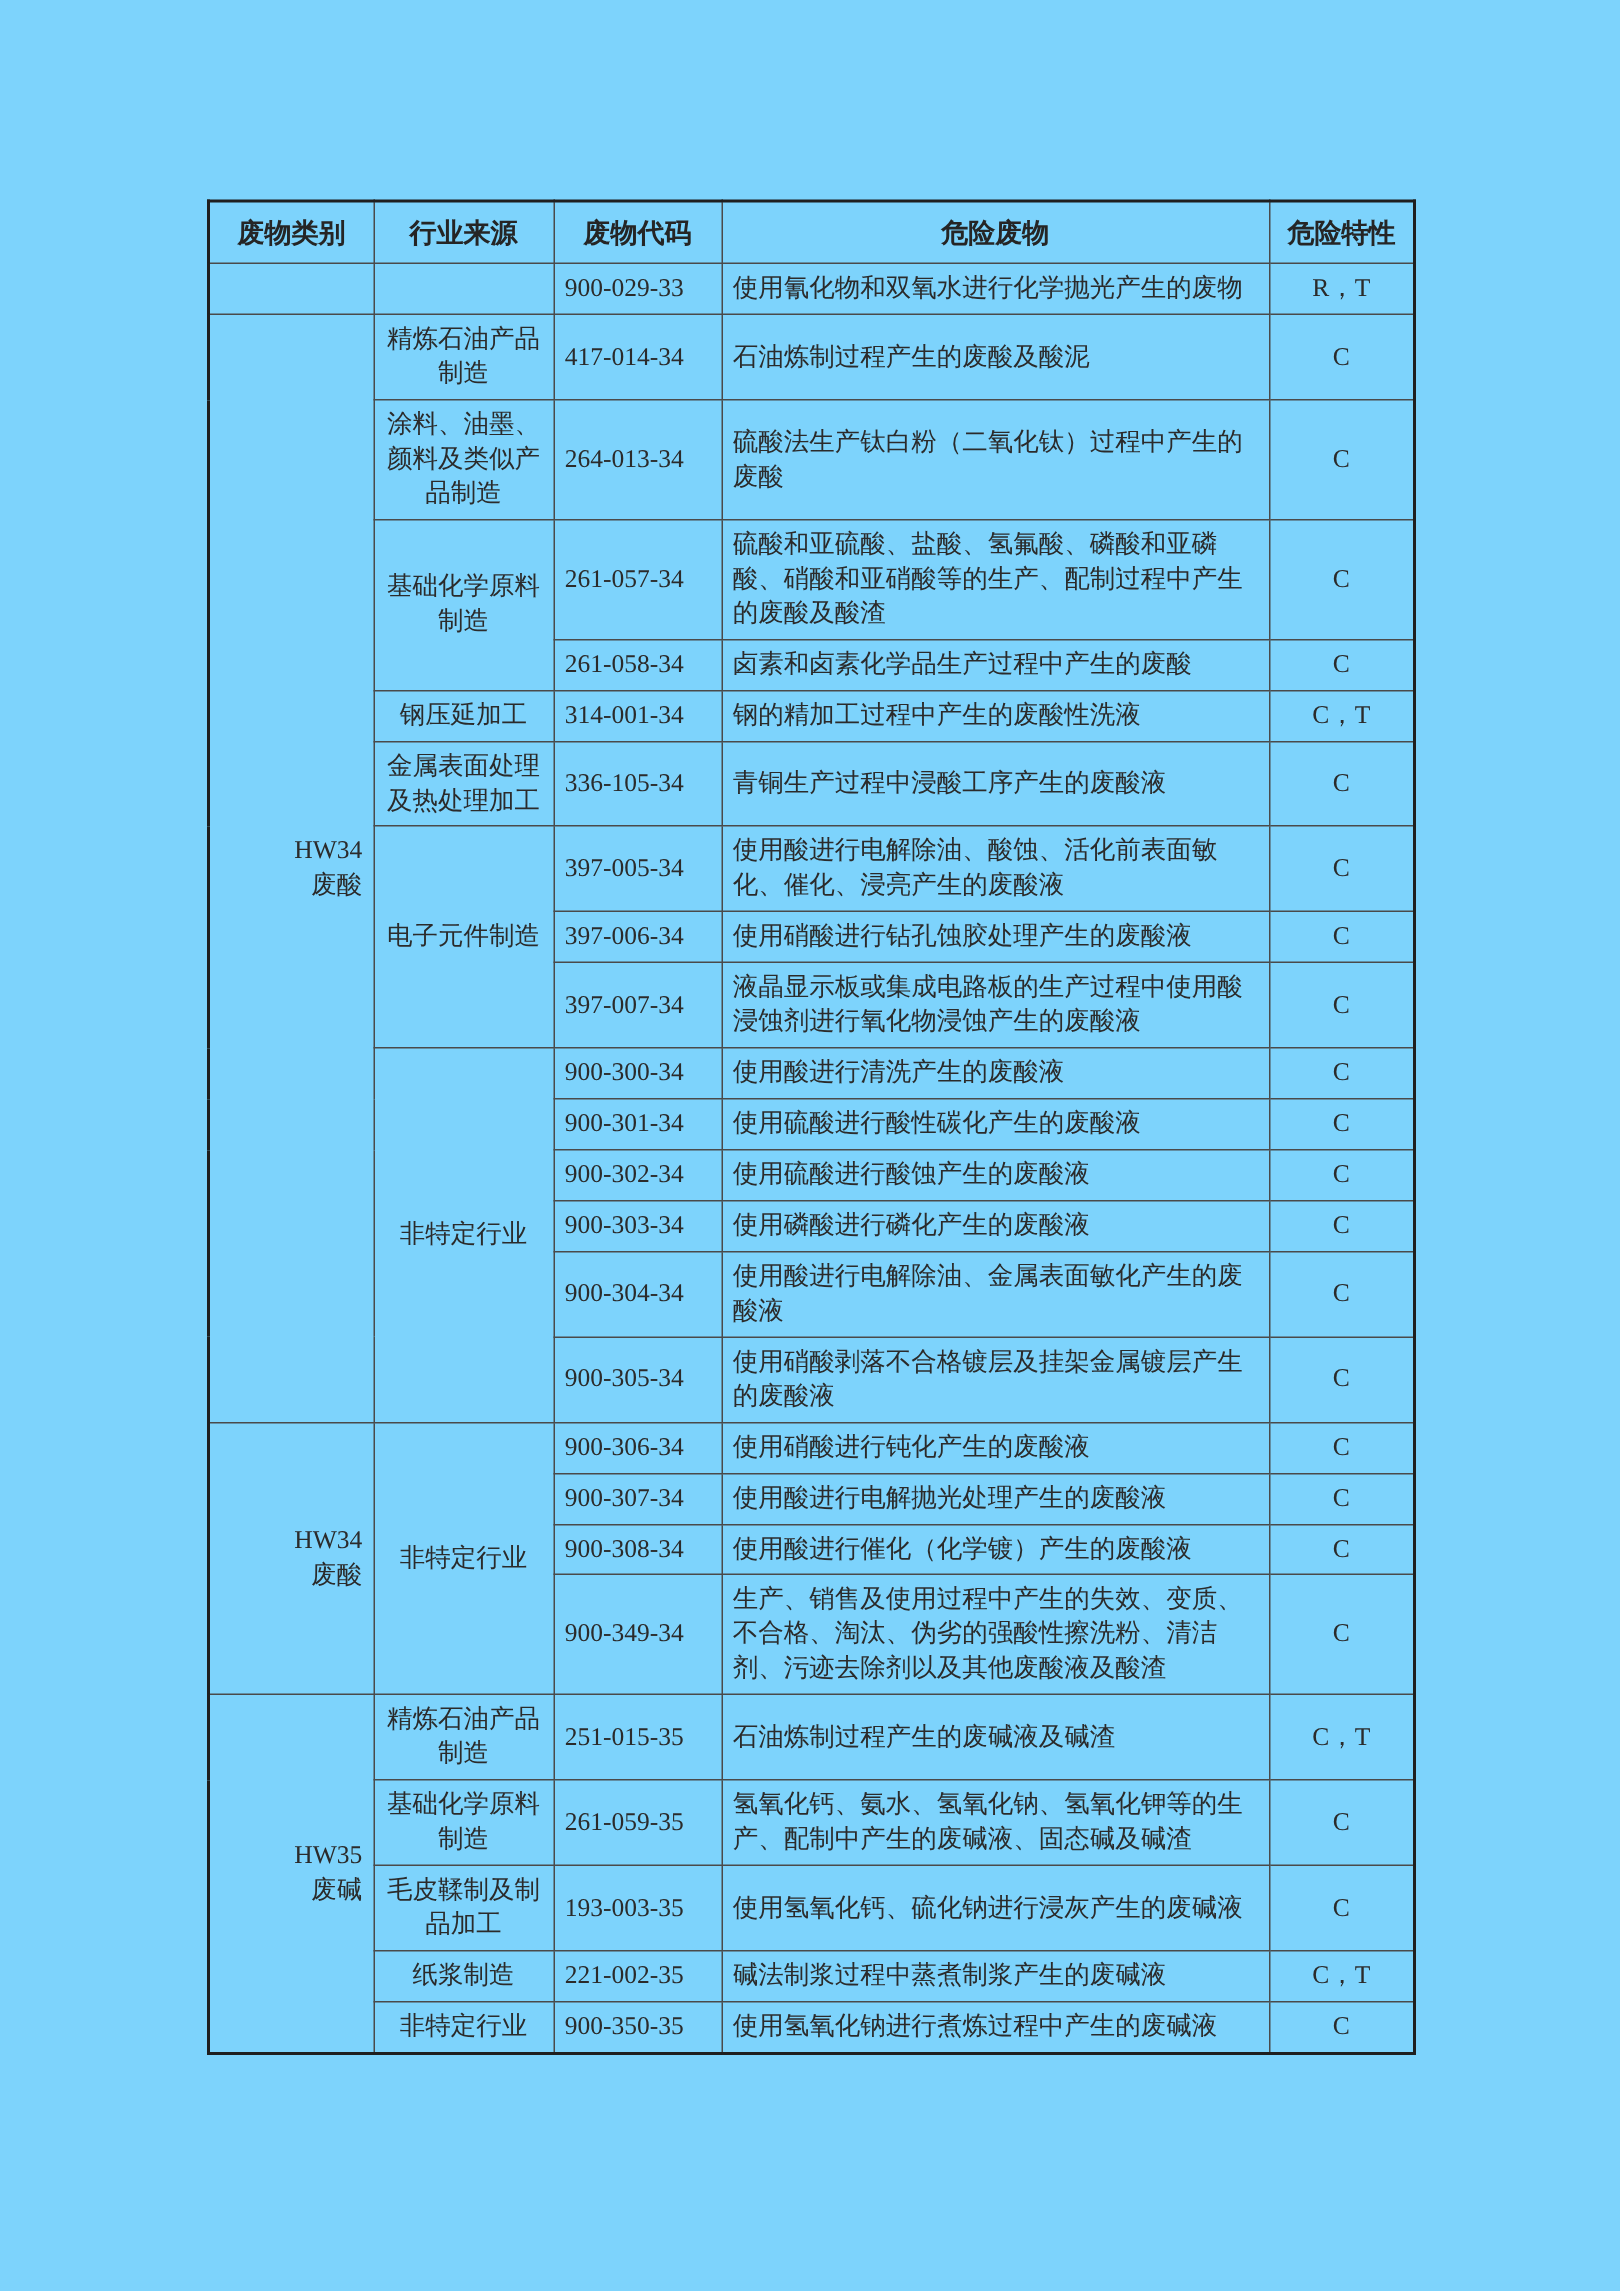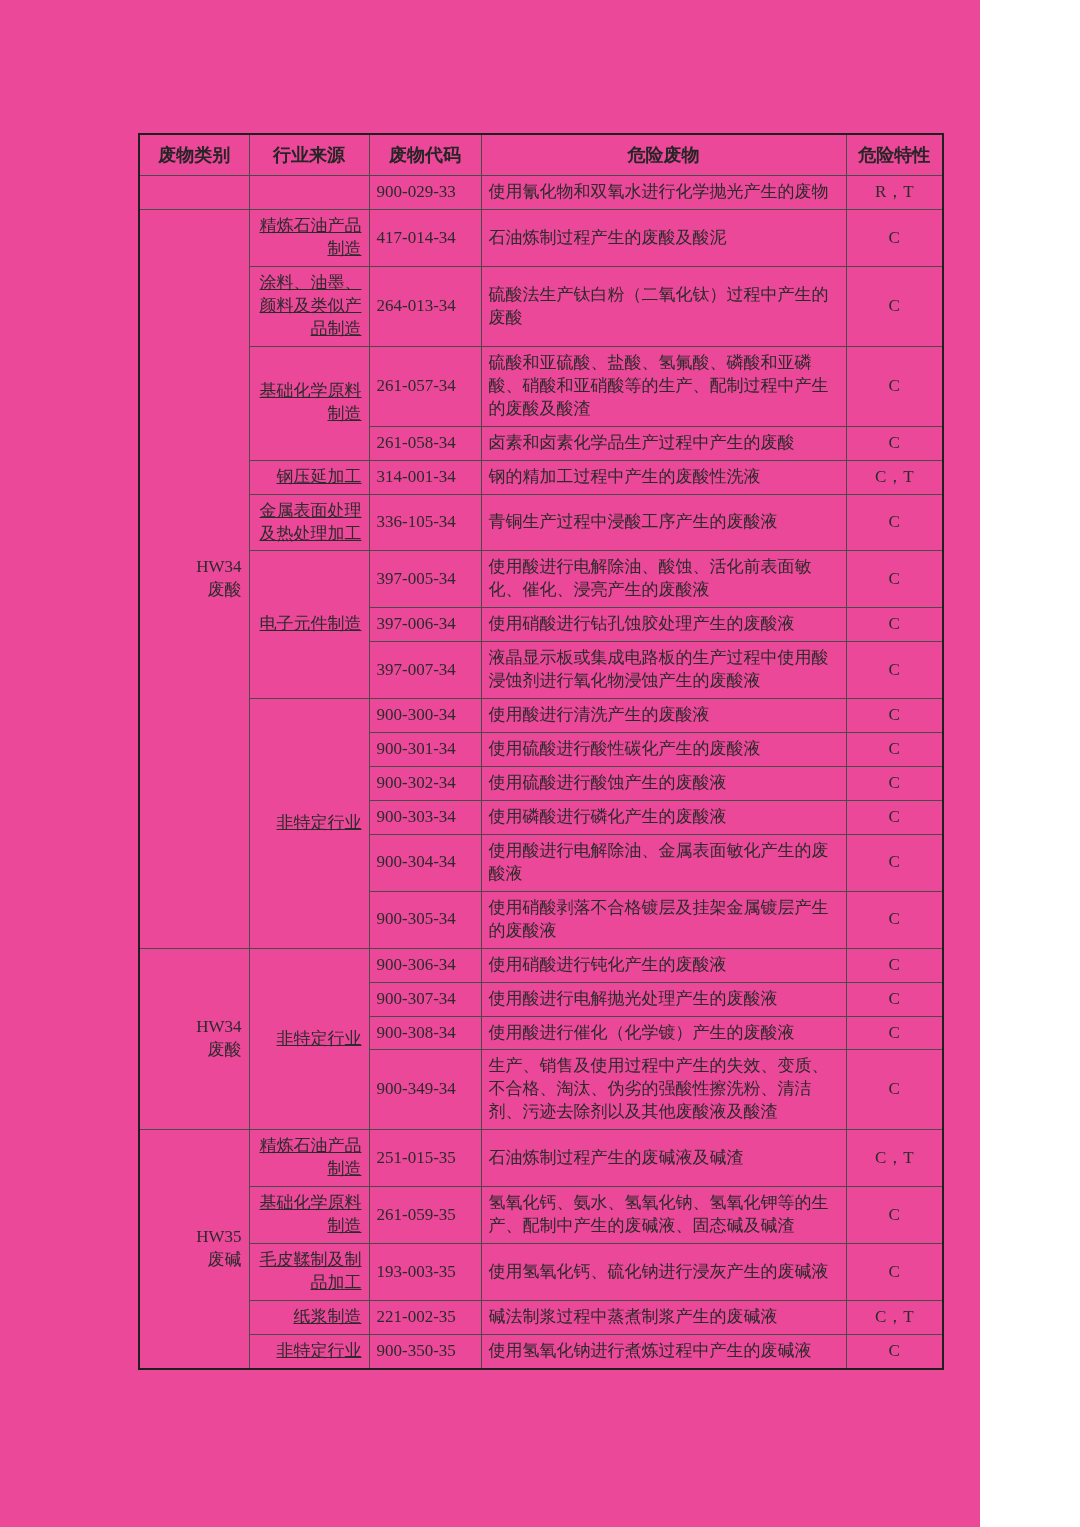--- a/index.html
+++ b/index.html
@@ -2,23 +2,23 @@
 <html><head>
 <meta charset="utf-8">
 <style>
   html, body {
     margin: 0;
     padding: 0;
     background: #ffffff;
   }
   .page {
     position: relative;
-    width: 980px;
+    width: 1080px;
     height: 1527px;
-    background: #ec4899;
+    background: #7dd3fc;
     overflow: hidden;
     font-family: "Liberation Serif", "DejaVu Serif", serif;
     color: #2b2b2b;
   }
   table.waste-table {
     position: absolute;
     left: 138px;
     top: 133px;
     width: 804px;
     border-collapse: collapse;
@@ -41,22 +41,21 @@
     color: #252525;
   }
   table.waste-table td {
     padding: 5px 7px;
   }
   td.cat {
     text-align: right;
     white-space: pre-line;
   }
   td.src {
-    text-align: right;
-    text-decoration: underline;
+    text-align: center;
   }
   td.code {
     text-align: left;
     white-space: nowrap;
     padding-left: 2px;
     padding-right: 2px;
   }
   td.waste {
     text-align: left;
   }

